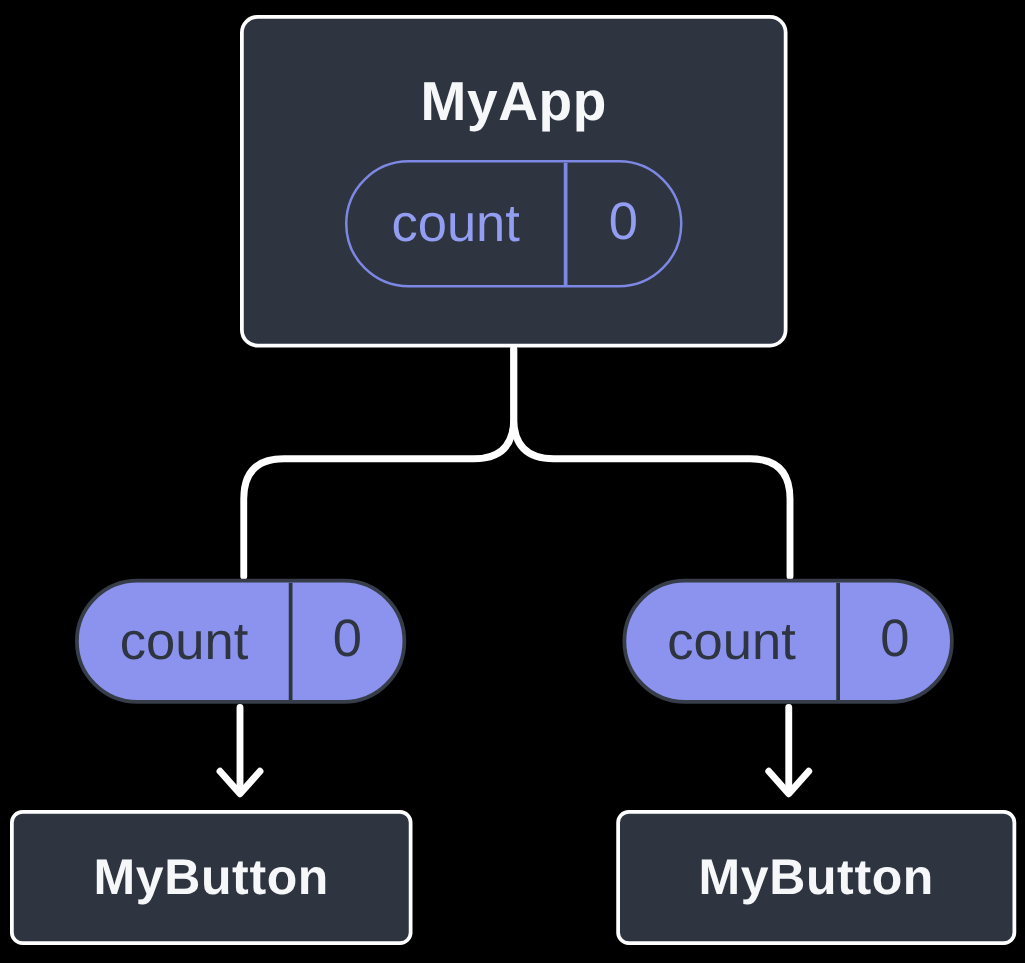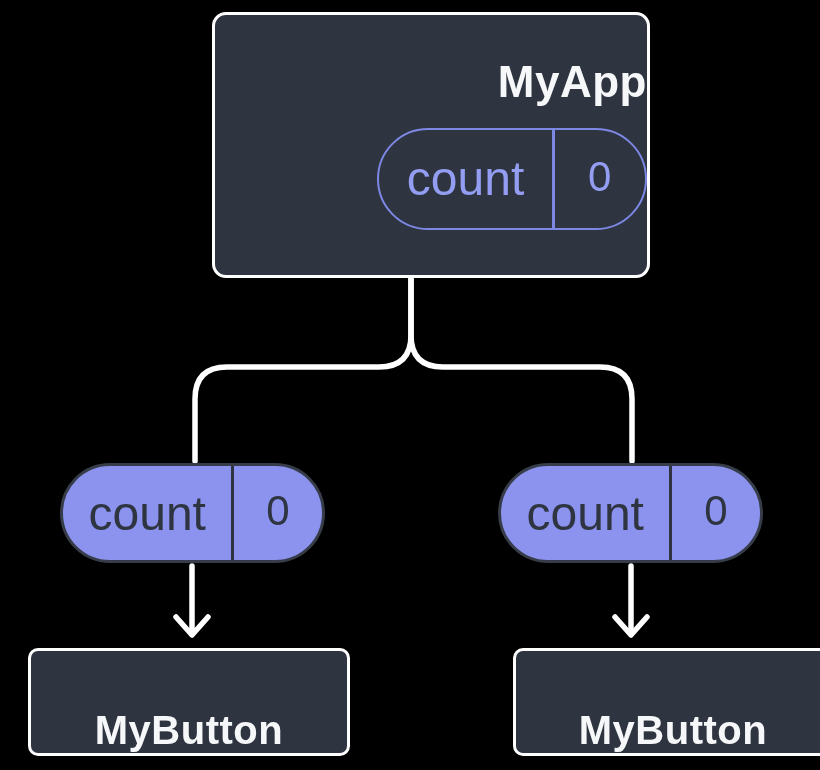--- a/index.html
+++ b/index.html
@@ -35,23 +35,22 @@
     stroke:var(--wire);
     stroke-width:5.5;
     stroke-linecap:round;
     stroke-linejoin:round;
   }
   .node{
     position:absolute;
     background:var(--surface);
     border:3px solid var(--surface_border);
     display:flex;
-    align-items:flex-end;
+    align-items:center;
     justify-content:center;
-    margin-left:20px;
   }
   .app-node{
     left:192px;top:12px;
     width:438px;height:266px;
     border-radius:14px;
     flex-direction:column;
     justify-content:flex-start;
   }
   .app-title{
     margin-top:42px;
@@ -93,21 +92,21 @@
     background:var(--purple_fill);
     border:3px solid var(--pill_border_dark);
     color:var(--dark_text);
   }
   .pill-solid .pill-divider{background:var(--dark_text);}
   .pill-solid.left{left:60px;top:463px;}
   .pill-solid.right{left:498px;top:463px;}
   .pill-name{
     flex:1 1 65%;
     display:flex;align-items:center;justify-content:center;
-    font-size:48px;
+    font-size:42px;
     padding-bottom:0;
   }
   .pill-divider{
     width:2.5px;
     flex:0 0 2.5px;
   }
   .pill-value{
     flex:0 0 34%;
     display:flex;align-items:center;justify-content:center;
     font-size:42px;

